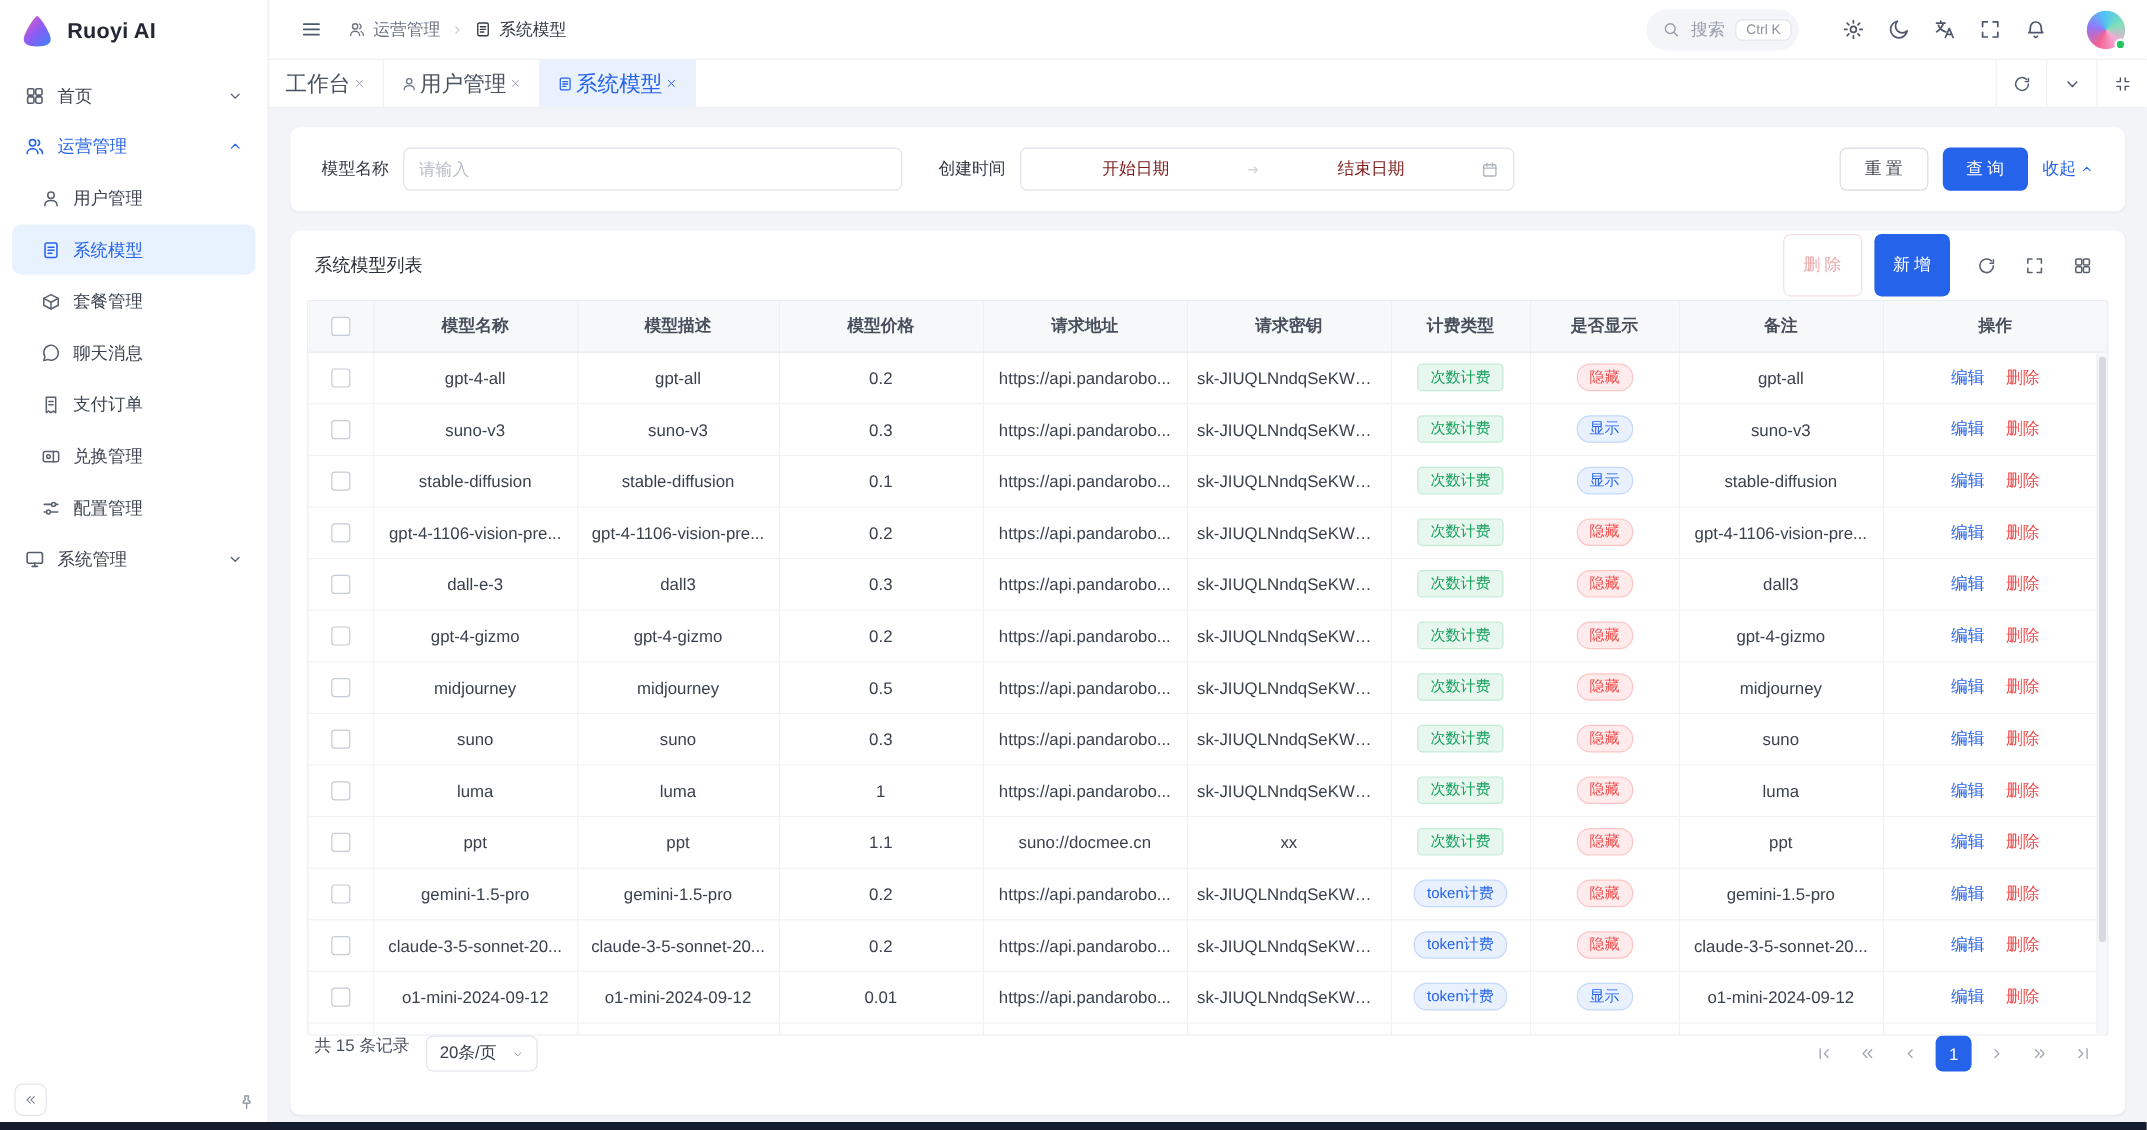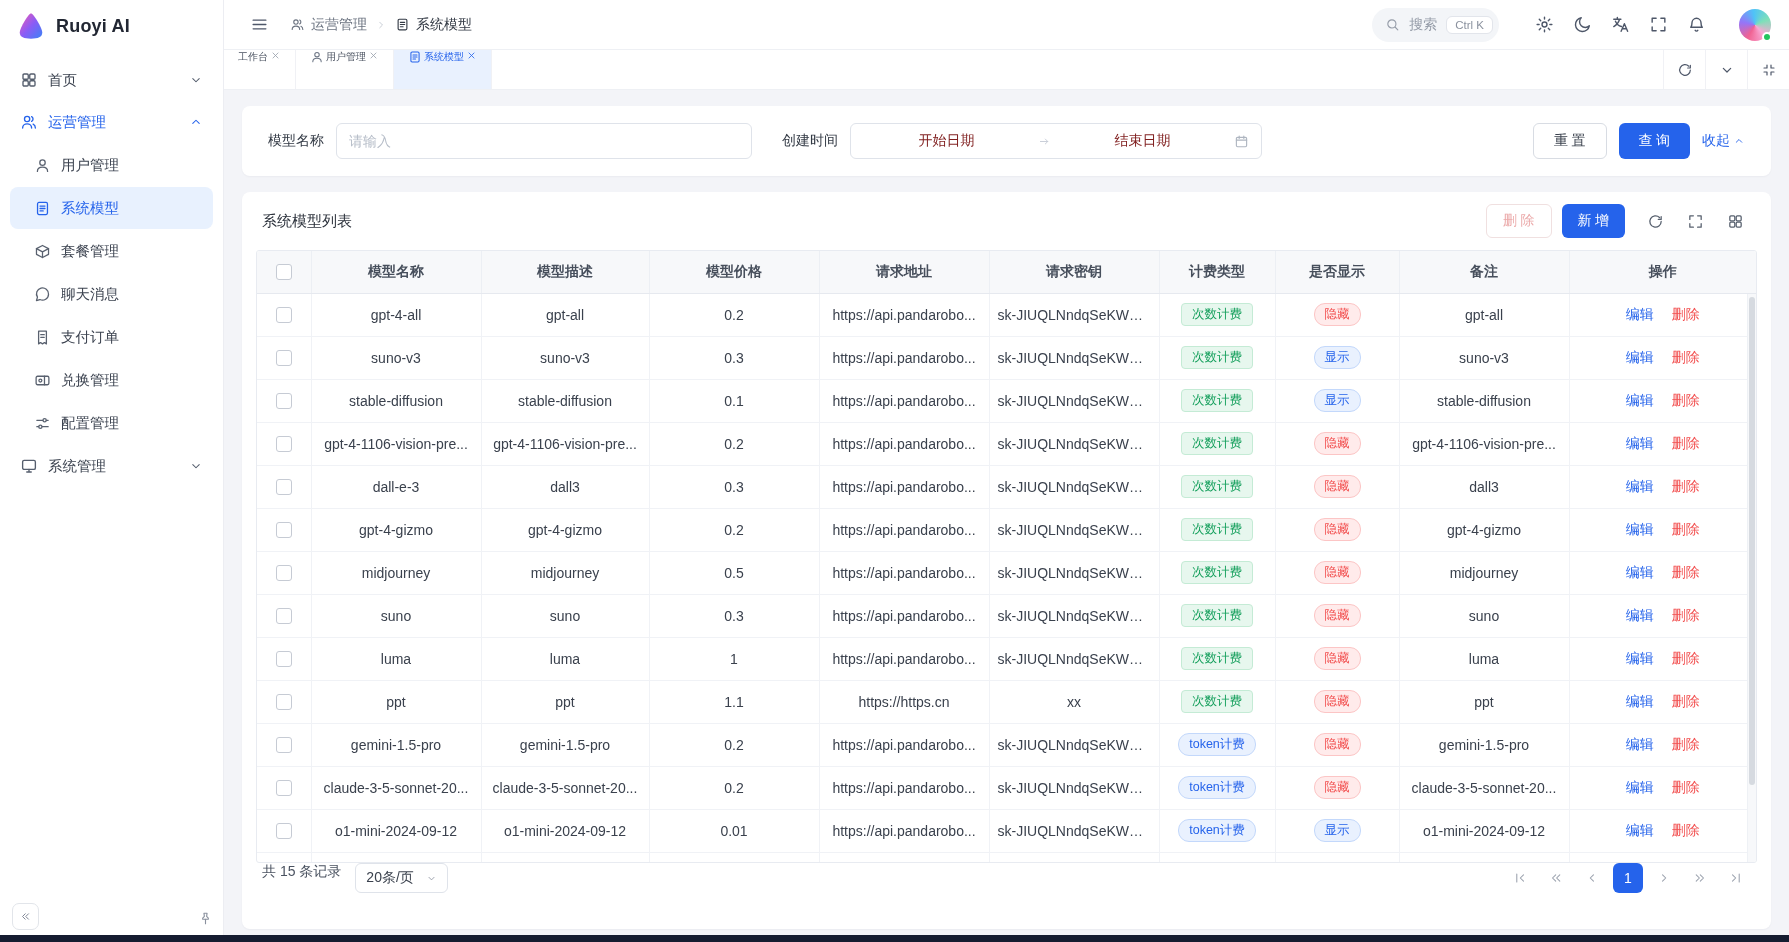--- a/index.html
+++ b/index.html
@@ -40,21 +40,21 @@
 .tb-right{margin-left:auto;display:flex;align-items:center;gap:20px}
 .searchbox{height:34px;background:#f3f5f8;border-radius:17px;display:flex;align-items:center;gap:9px;padding:0 6px 0 13px;color:#959ca8;cursor:text;margin-right:8px}
 .search-ph{font-size:14px}
 .kbd{background:#fff;border:1px solid #e2e5eb;border-radius:6px;font-size:11.5px;padding:2px 8px;color:#8a919e}
 .tb-icons{display:flex;align-items:center;gap:4px}
 .avatar{width:32px;height:32px;border-radius:50%;background:conic-gradient(from 210deg,#f06292,#9575f7,#4fc3f7,#7ee0b8,#f9a8d4,#f06292);position:relative;margin-left:6px;cursor:pointer}
 .status-dot{position:absolute;right:-1px;bottom:-1px;width:10px;height:10px;border-radius:50%;background:#22c55e;border:2px solid #fff}
 
 .tabbar{height:40px;background:#fff;border-bottom:1px solid #eef0f4;display:flex;align-items:stretch;flex:none}
 .tabs{display:flex;align-items:stretch}
-.tab{display:flex;align-items:flex-start;gap:2px;padding:0 14px;border-right:1px solid #f0f1f5;font-size:10px;color:#4a5260;cursor:pointer}
+.tab{display:flex;align-items:center;gap:2px;padding:0 14px;border-right:1px solid #f0f1f5;font-size:18px;color:#4a5260;cursor:pointer}
 .tab-ic{color:#6c7584}
 .tab-close{color:#9aa1ad;cursor:pointer}
 .tab.active{background:#e9f1fe;color:#2563eb}
 .tab.active .tab-close,.tab.active .tab-ic{color:#2563eb}
 .tab-controls{margin-left:auto;display:flex;align-items:stretch}
 .tab-ctrl{width:42px;display:flex;align-items:center;justify-content:center;border-left:1px solid #f0f1f5;color:#4e5769;cursor:pointer}
 
 .content{flex:1;padding:16px 18px 0;overflow:hidden}
 .card{background:#fff;border-radius:8px;box-shadow:0 1px 2px rgba(28,35,54,.04)}
 
@@ -72,21 +72,21 @@
 .btn{height:36px;padding:0 20px;border-radius:6px;font-size:14px;border:none;cursor:pointer;white-space:nowrap}
 .btn-plain{background:#fff;border:1px solid #d8dce3;color:#3a414d}
 .btn-primary{background:#2563eb;color:#fff}
 .collapse-link{color:#2563eb;font-size:14px;display:inline-flex;align-items:center;gap:3px;font-weight:500;cursor:pointer;white-space:nowrap}
 
 
 .table-card{padding:0 14px 12px}
 .toolbar{height:58px;display:flex;align-items:center;padding:0 6px}
 .tbl-title{font-size:15px;color:#2b313b;font-weight:500}
 .toolbar-right{margin-left:auto;display:flex;align-items:center;gap:10px}
-.toolbar-right .btn{height:34px;padding:0 16px}
+.toolbar-right .btn{height:52px;padding:0 16px}
 .btn-danger-disabled{background:#fff;border:1px solid #f0e0e0;color:#eba9a9;cursor:not-allowed}
 .tool-ic-wrap{display:flex;align-items:center;gap:8px;margin-left:4px}
 .tool-btn{width:32px;height:32px;display:flex;align-items:center;justify-content:center;color:#57606e;border-radius:6px;cursor:pointer}
 
 .table-wrap{position:relative;border:1px solid #e8ebf1;border-radius:3px;height:613px;overflow:hidden}
 .tbl{width:100%;border-collapse:collapse;table-layout:fixed}
 .tbl th{height:42px;background:#f7f8fa;font-size:14px;font-weight:700;color:#474f5c;text-align:center;border-right:1px solid #eceff4;border-bottom:1px solid #e6e9ef;white-space:nowrap;overflow:hidden}
 .tbl td{height:43px;font-size:14px;color:#3a414d;text-align:center;border-right:1px solid #f0f2f6;border-bottom:1px solid #f0f2f6;white-space:nowrap;overflow:hidden;text-overflow:ellipsis;padding:0 8px}
 .tbl th:last-child,.tbl td:last-child{border-right:none}
 .partial td{border-bottom:none}
@@ -654,21 +654,21 @@
     <td>
       <span class="link link-edit">编辑</span>
       <span class="link link-del">删除</span>
     </td>
   </tr>
                 <tr class="trow">
     <td><span class="checkbox"></span></td>
     <td class="c-name">ppt</td>
     <td class="c-desc">ppt</td>
     <td class="c-price">1.1</td>
-    <td class="c-url">https://https.cn</td>
+    <td class="c-url">suno://docmee.cn</td>
     <td class="c-key">xx</td>
     <td><span class="badge c-bill b-count">次数计费</span></td>
     <td><span class="badge c-show b-hidden">隐藏</span></td>
     <td class="c-remark">ppt</td>
     <td>
       <span class="link link-edit">编辑</span>
       <span class="link link-del">删除</span>
     </td>
   </tr>
                 <tr class="trow">

